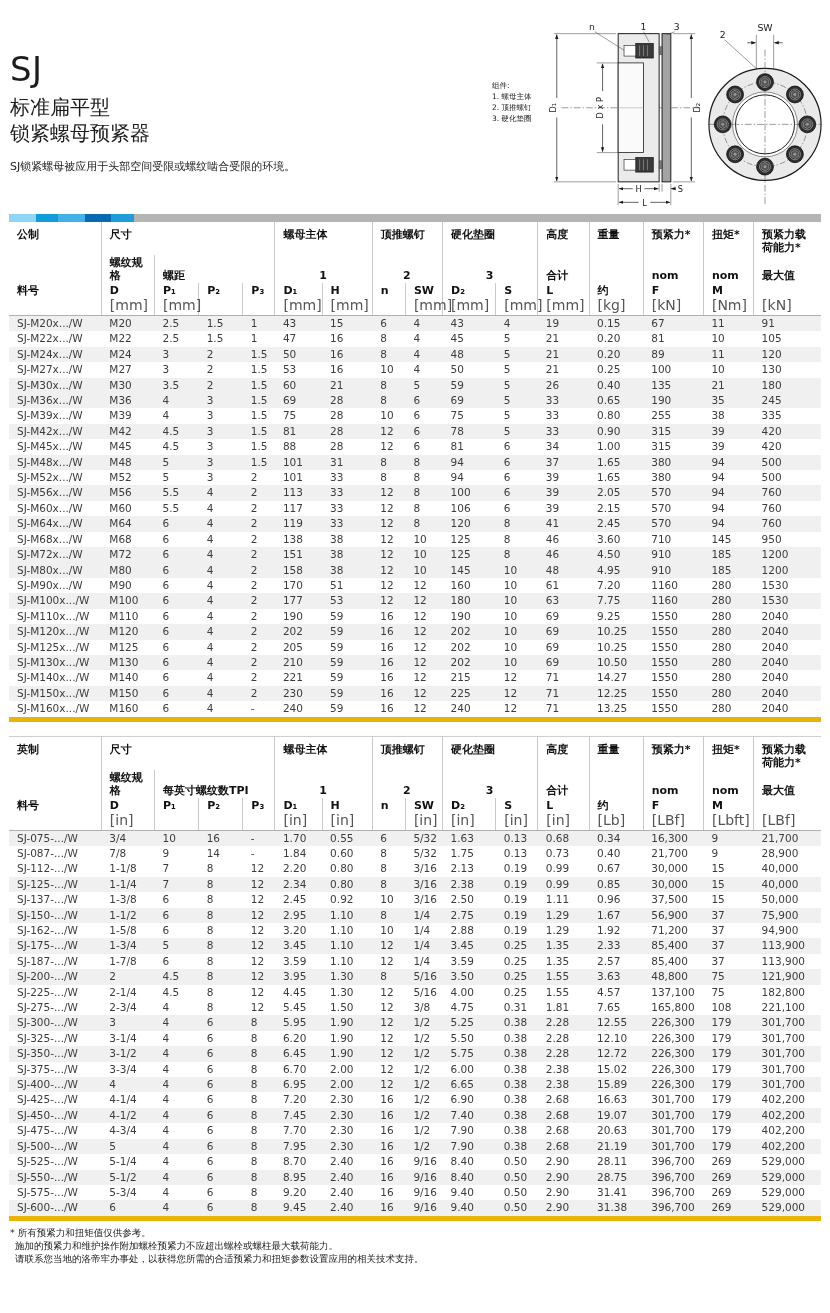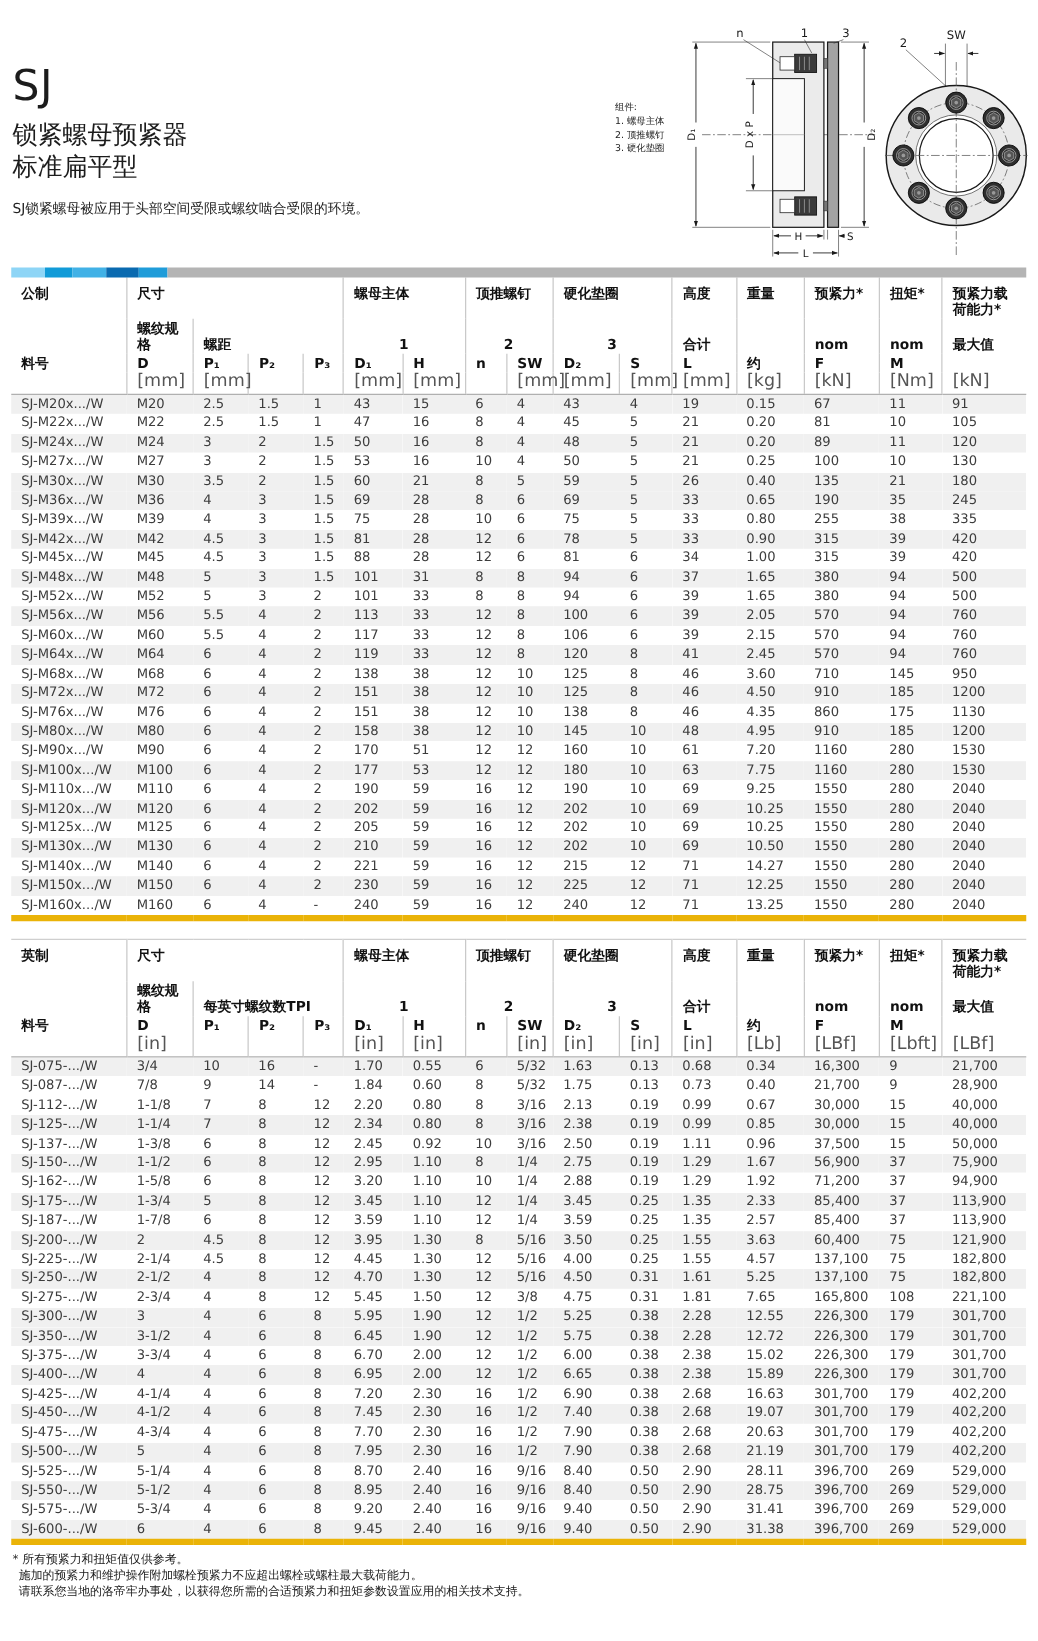--- a/index.html
+++ b/index.html
@@ -44,22 +44,22 @@
   .footnotes{margin:5px 0 0 10px;font-size:9.5px;line-height:13px;color:#1a1a1a;}
   .footnotes .fn2,.footnotes .fn3{padding-left:5px;}
 </style>
 </head>
 <body>
 
 <div class="page">
 
   <div class="page-header">
     <h1 class="main-title">SJ</h1>
+    <div class="sub-title">标准扁平型</div>
     <div class="sub-title">锁紧螺母预紧器</div>
-    <div class="sub-title">标准扁平型</div>
     <div class="descr">SJ锁紧螺母被应用于头部空间受限或螺纹啮合受限的环境。</div>
 
     <div class="diagram-block">
       <div class="diagram-legend">
         <div>组件:</div>
         <div>1. 螺母主体</div>
         <div>2. 顶推螺钉</div>
         <div>3. 硬化垫圈</div>
       </div>
 
@@ -587,38 +587,20 @@
           <td>12</td>
           <td>10</td>
           <td>125</td>
           <td>8</td>
           <td>46</td>
           <td>4.50</td>
           <td>910</td>
           <td>185</td>
           <td>1200</td>
         </tr>
-        <tr>
-          <td>SJ-M76x.../W</td>
-          <td>M76</td>
-          <td>6</td>
-          <td>4</td>
-          <td>2</td>
-          <td>151</td>
-          <td>38</td>
-          <td>12</td>
-          <td>10</td>
-          <td>138</td>
-          <td>8</td>
-          <td>46</td>
-          <td>4.35</td>
-          <td>860</td>
-          <td>175</td>
-          <td>1130</td>
-        </tr>
         <tr class="shade">
           <td>SJ-M80x.../W</td>
           <td>M80</td>
           <td>6</td>
           <td>4</td>
           <td>2</td>
           <td>158</td>
           <td>38</td>
           <td>12</td>
           <td>10</td>
@@ -1048,21 +1030,21 @@
           <td>8</td>
           <td>12</td>
           <td>3.95</td>
           <td>1.30</td>
           <td>8</td>
           <td>5/16</td>
           <td>3.50</td>
           <td>0.25</td>
           <td>1.55</td>
           <td>3.63</td>
-          <td>60,400</td>
+          <td>48,800</td>
           <td>75</td>
           <td>121,900</td>
         </tr>
         <tr>
           <td>SJ-225-.../W</td>
           <td>2-1/4</td>
           <td>4.5</td>
           <td>8</td>
           <td>12</td>
           <td>4.45</td>
@@ -1070,38 +1052,20 @@
           <td>12</td>
           <td>5/16</td>
           <td>4.00</td>
           <td>0.25</td>
           <td>1.55</td>
           <td>4.57</td>
           <td>137,100</td>
           <td>75</td>
           <td>182,800</td>
         </tr>
-        <tr class="shade">
-          <td>SJ-250-.../W</td>
-          <td>2-1/2</td>
-          <td>4</td>
-          <td>8</td>
-          <td>12</td>
-          <td>4.70</td>
-          <td>1.30</td>
-          <td>12</td>
-          <td>5/16</td>
-          <td>4.50</td>
-          <td>0.31</td>
-          <td>1.61</td>
-          <td>5.25</td>
-          <td>137,100</td>
-          <td>75</td>
-          <td>182,800</td>
-        </tr>
         <tr>
           <td>SJ-275-.../W</td>
           <td>2-3/4</td>
           <td>4</td>
           <td>8</td>
           <td>12</td>
           <td>5.45</td>
           <td>1.50</td>
           <td>12</td>
           <td>3/8</td>
@@ -1124,20 +1088,38 @@
           <td>12</td>
           <td>1/2</td>
           <td>5.25</td>
           <td>0.38</td>
           <td>2.28</td>
           <td>12.55</td>
           <td>226,300</td>
           <td>179</td>
           <td>301,700</td>
         </tr>
+        <tr>
+          <td>SJ-325-.../W</td>
+          <td>3-1/4</td>
+          <td>4</td>
+          <td>6</td>
+          <td>8</td>
+          <td>6.20</td>
+          <td>1.90</td>
+          <td>12</td>
+          <td>1/2</td>
+          <td>5.50</td>
+          <td>0.38</td>
+          <td>2.28</td>
+          <td>12.10</td>
+          <td>226,300</td>
+          <td>179</td>
+          <td>301,700</td>
+        </tr>
         <tr class="shade">
           <td>SJ-350-.../W</td>
           <td>3-1/2</td>
           <td>4</td>
           <td>6</td>
           <td>8</td>
           <td>6.45</td>
           <td>1.90</td>
           <td>12</td>
           <td>1/2</td>

